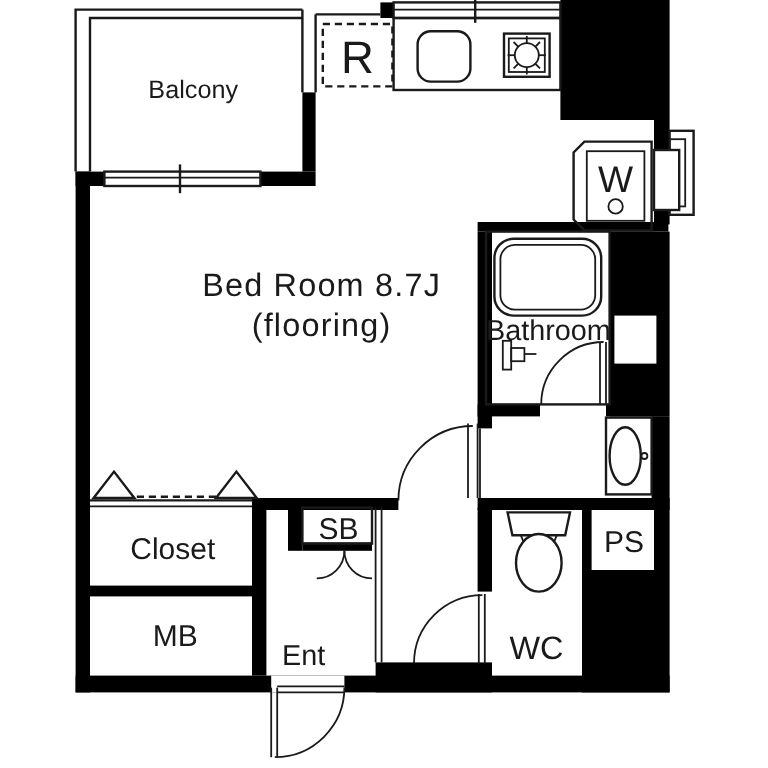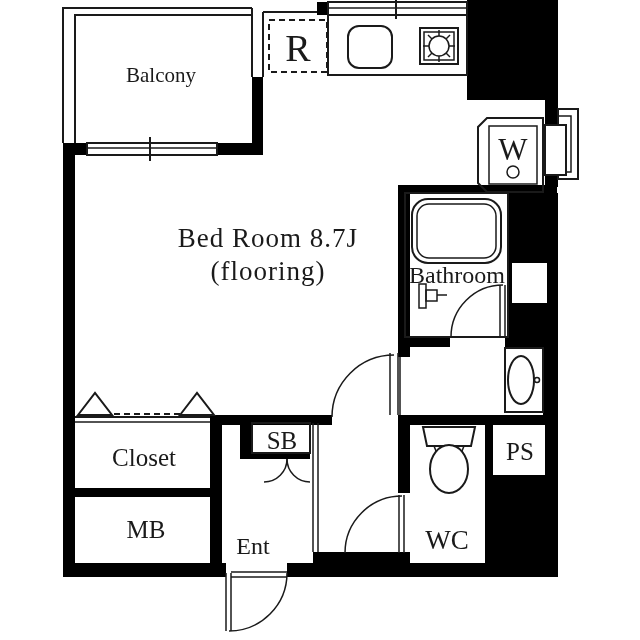--- a/index.html
+++ b/index.html
@@ -1,18 +1,18 @@
 <!DOCTYPE html>
 <html style="--wall: #000000; --line: #1a1a1a; --bg: #ffffff;"><head>
 <meta charset="utf-8">
 <style>
   :root { --wall:#000000; --line:#1a1a1a; --bg:#ffffff; }
   html,body{margin:0;padding:0;background:var(--bg);}
   .plan{position:relative;width:640px;height:640px;background:var(--bg);
-        font-family:Liberation Serif, serif;}
+        font-family:Liberation Sans, sans-serif;}
   svg{display:block;}
   .w  {fill:var(--wall);stroke:none;}
   .o  {fill:var(--bg);stroke:none;}
   .ln {fill:none;stroke:var(--line);stroke-width:2;}
   .lt {fill:none;stroke:var(--line);stroke-width:1.5;}
   .fw {fill:var(--bg);stroke:var(--line);stroke-width:2;}
   .dash{fill:none;stroke:var(--line);stroke-width:2;stroke-dasharray:6 4;}
   .tx {fill:var(--line);}
 </style>
 </head>

